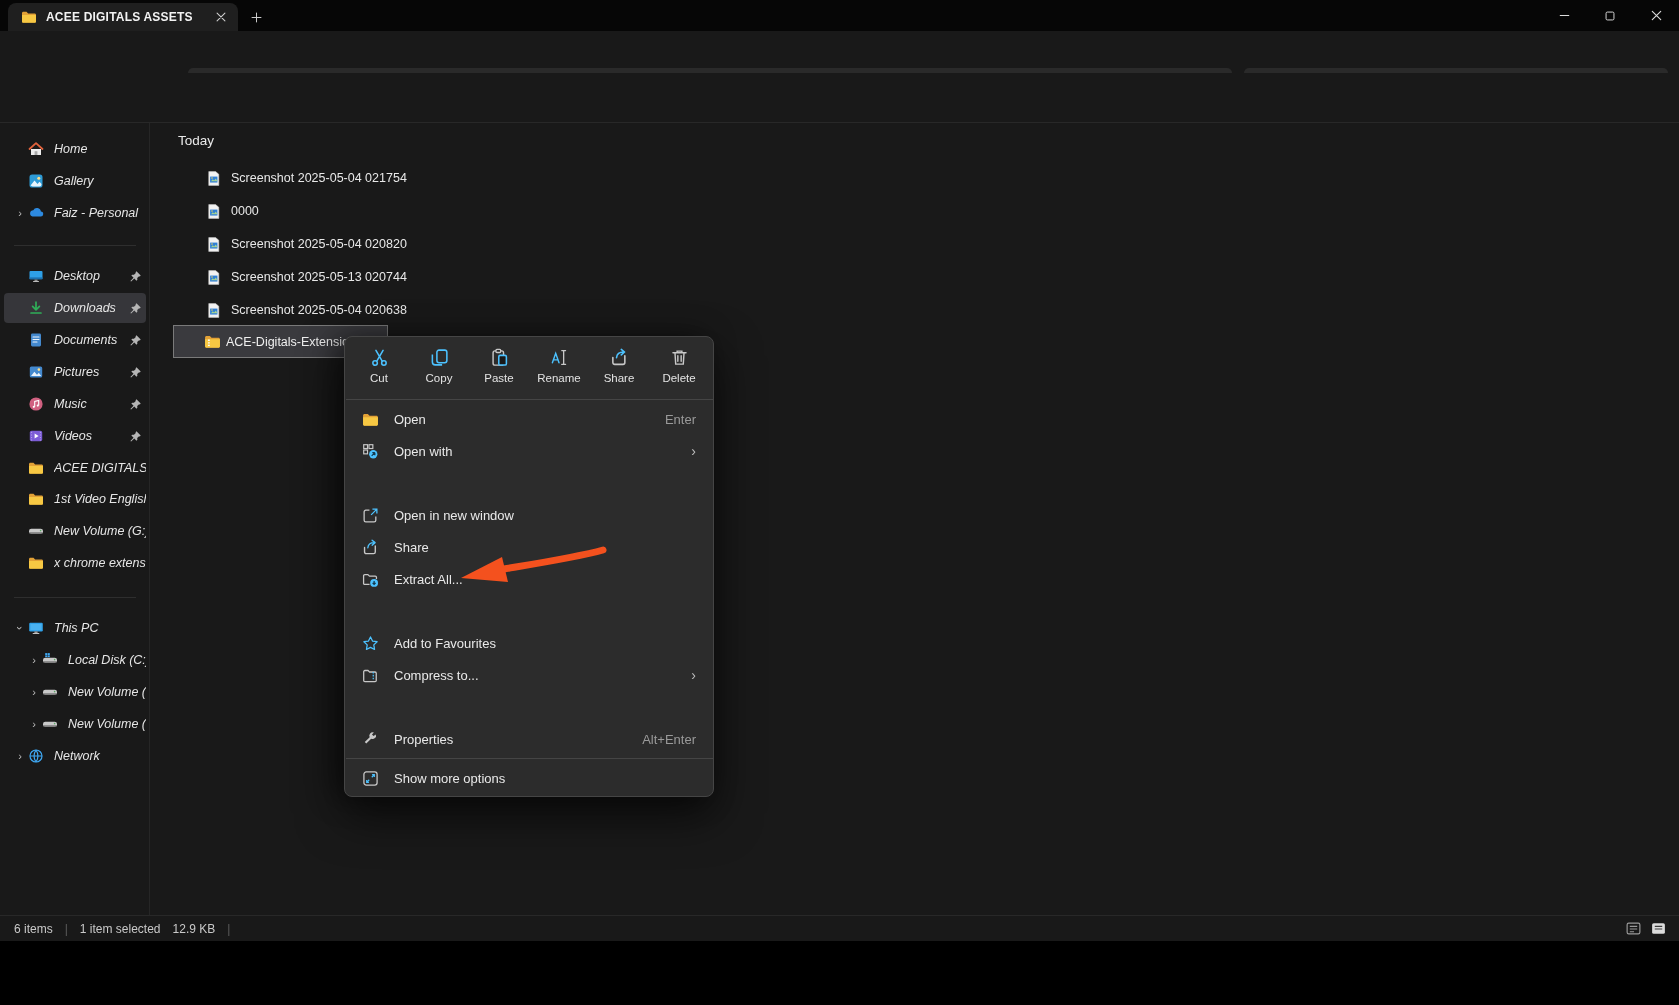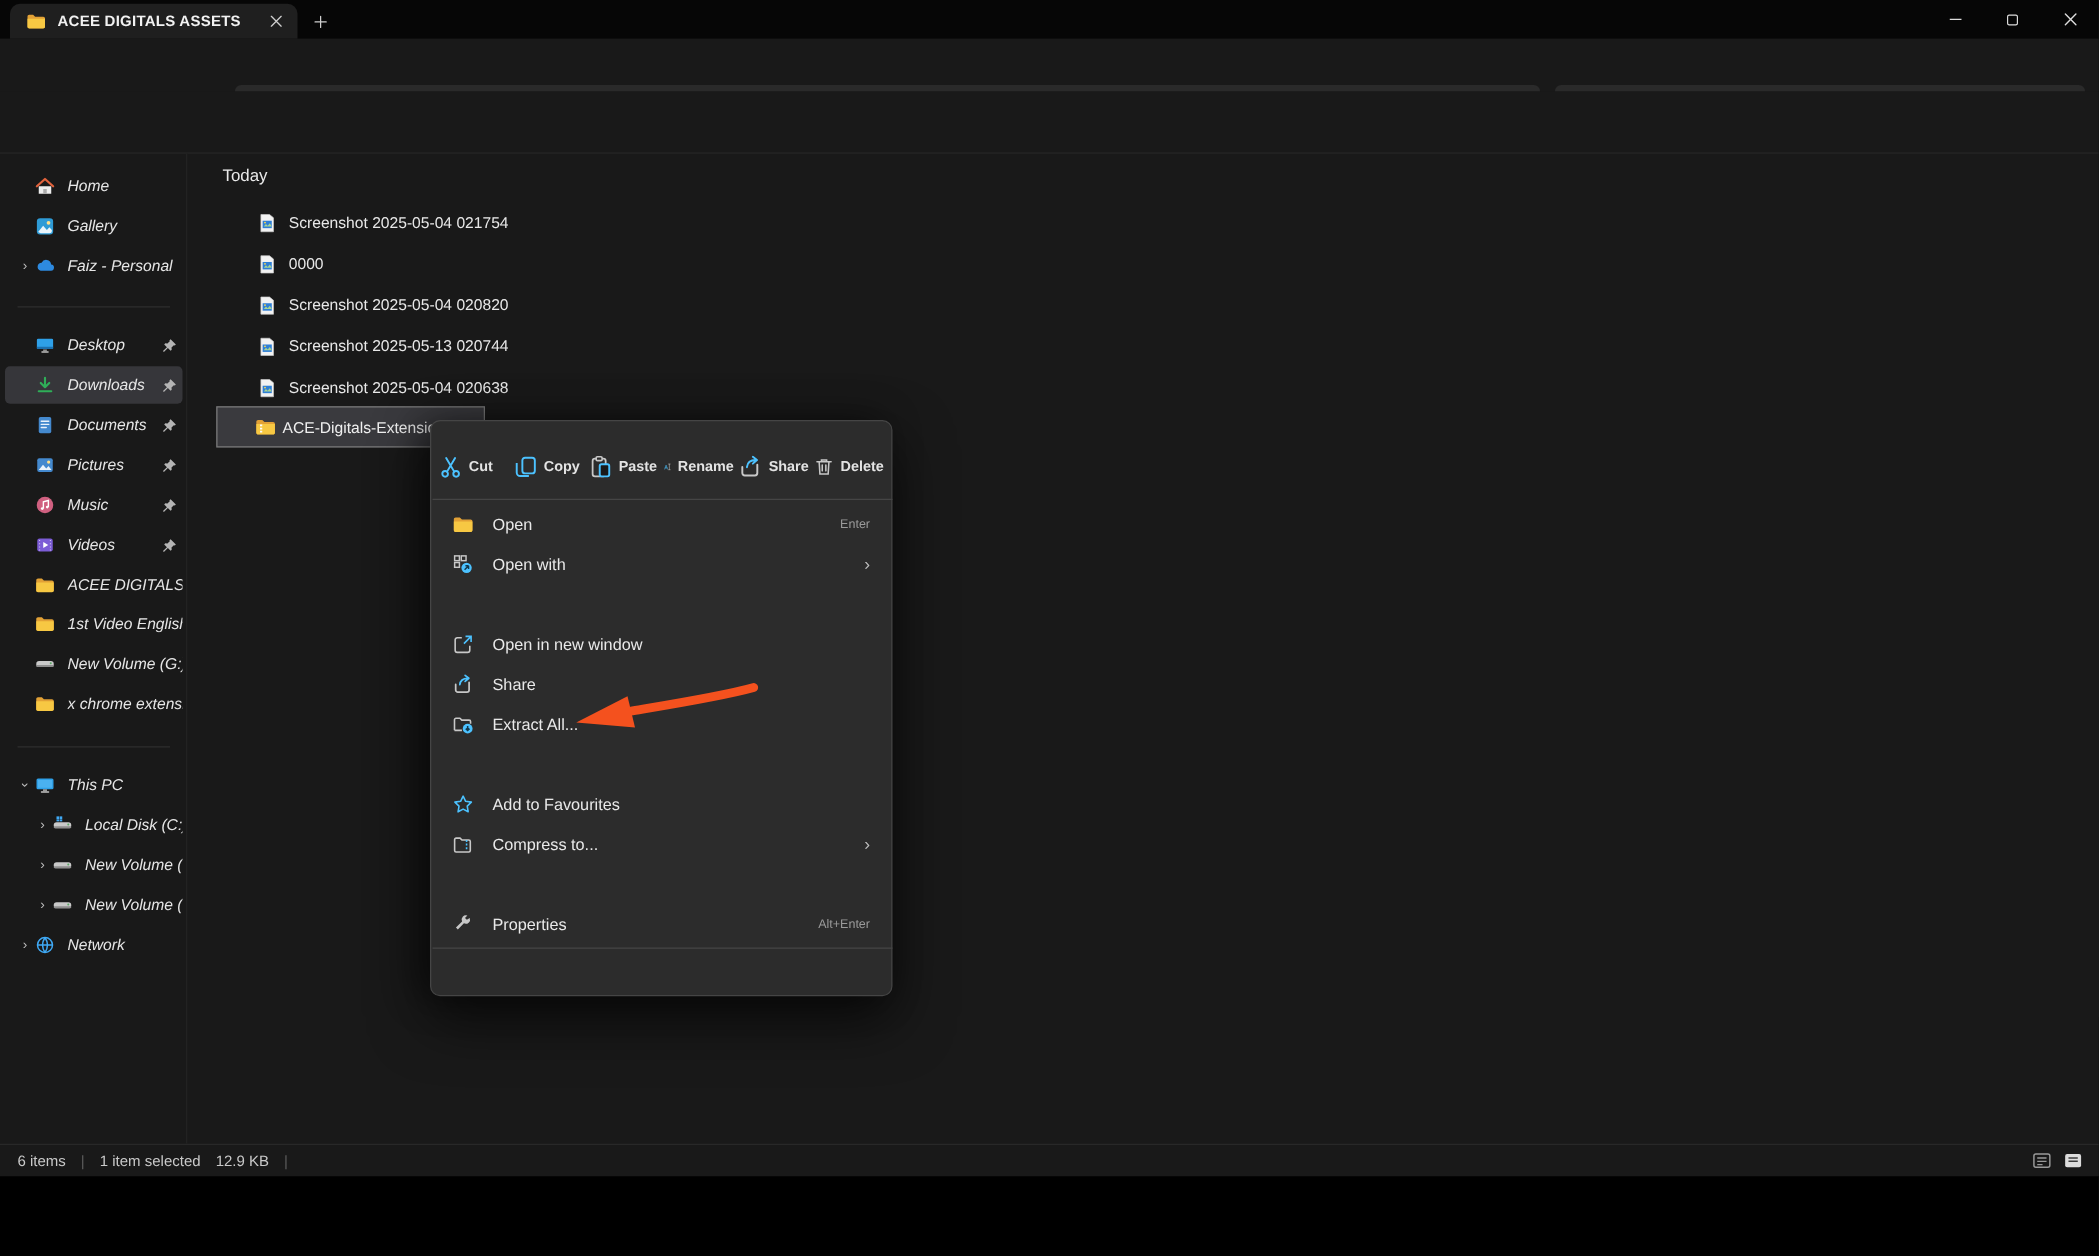--- a/index.html
+++ b/index.html
@@ -46,27 +46,27 @@
 
   
   .content { position:absolute; left:150px; top:123px; width:1529px; height:792px; background:#191919; }
   .group-header { position:absolute; left:28px; top:10px; color:#eaeaea; font-size:13.5px; }
   .frow { position:absolute; left:55px; height:28px; display:flex; align-items:center; gap:9px; color:#e8e8e8; font-size:12.5px; }
   .selrow { position:absolute; left:23px; top:202px; width:215px; height:33px; background:#3a3a3e; border:1px solid #7a7a7a; display:flex; align-items:center; padding-left:30px; gap:5px; color:#efefef; font-size:12.5px; white-space:nowrap; overflow:hidden; }
 
   
   .ctx { position:absolute; left:344px; top:336px; width:370px; height:461px; background:#2c2c2c; border:1px solid #454545; border-radius:8px; box-shadow:0 18px 46px rgba(0,0,0,.6), -8px 0 30px rgba(0,0,0,.45); z-index:20; }
   .ctx-quick { position:absolute; left:0; top:0; width:100%; height:62px; display:flex; padding:8px 0 0 6px; }
-  .qitem { width:56px; margin-right:4px; display:flex; flex-direction:row; align-items:center; gap:5px; padding-top:3px; border-radius:5px;font-weight:bold; }
+  .qitem { width:56px; margin-right:4px; display:flex; flex-direction:column; align-items:center; gap:5px; padding-top:3px; border-radius:5px; }
   .qlabel { color:#e3e3e3; font-size:11.5px; }
   .ctx-div { position:absolute; left:1px; width:368px; height:1px; background:#454545; }
   .crow { position:absolute; left:5px; width:360px; height:32px; display:flex; align-items:center; padding:0 14px 0 12px; border-radius:5px; color:#e9e9e9; font-size:13px; }
   .crow .cic { flex:none; }
   .crow .clabel { margin-left:15px; flex:1; white-space:nowrap; }
-  .crow .cshort { color:#9a9a9a; font-size:10px; }
+  .crow .cshort { color:#9a9a9a; font-size:13px; }
   .crow .subchev { color:#bdbdbd; font-size:14px; margin-left:8px; }
 
   
   .statusbar { position:absolute; left:0; top:915px; width:100%; height:26px; background:#191919; border-top:1px solid #282828; display:flex; align-items:center; padding-left:14px; gap:12px; color:#c9c9c9; font-size:12px; }
   .sdiv { color:#5c5c5c; }
   .sb-icons { position:absolute; right:12px; top:4px; display:flex; gap:8px; }
 
   .arrow-overlay { position:absolute; left:0; top:0; width:1679px; height:941px; pointer-events:none; z-index:30; }
 </style>
 </head>
@@ -726,20 +726,26 @@
       <span class="subchev">›</span>
     </div>
     <div class="crow" style="top:386px">
       <svg class="ic cic" width="17" height="17" viewBox="0 0 16 16">
           <use href="#sym-wrench"></use>
         </svg>
       <span class="clabel">Properties</span>
       <span class="cshort">Alt+Enter</span>
     </div>
     <div class="ctx-div" style="top:421px"></div>
+    <div class="crow" style="top:425px;height:33px">
+      <svg class="ic cic" width="17" height="17" viewBox="0 0 16 16">
+          <use href="#sym-showmore"></use>
+        </svg>
+      <span class="clabel">Show more options</span>
+    </div>
   </div>
 
   <svg class="arrow-overlay" viewBox="0 0 1679 941">
     <path d="M603 550 C 578 557 540 563 504 569" fill="none" stroke="#f4511e" stroke-width="7" stroke-linecap="round"></path>
     <polygon points="461,578 502,557 508,582" fill="#f4511e"></polygon>
   </svg>
 
   <div class="statusbar">
     <span>6 items</span>
     <span class="sdiv">|</span>

